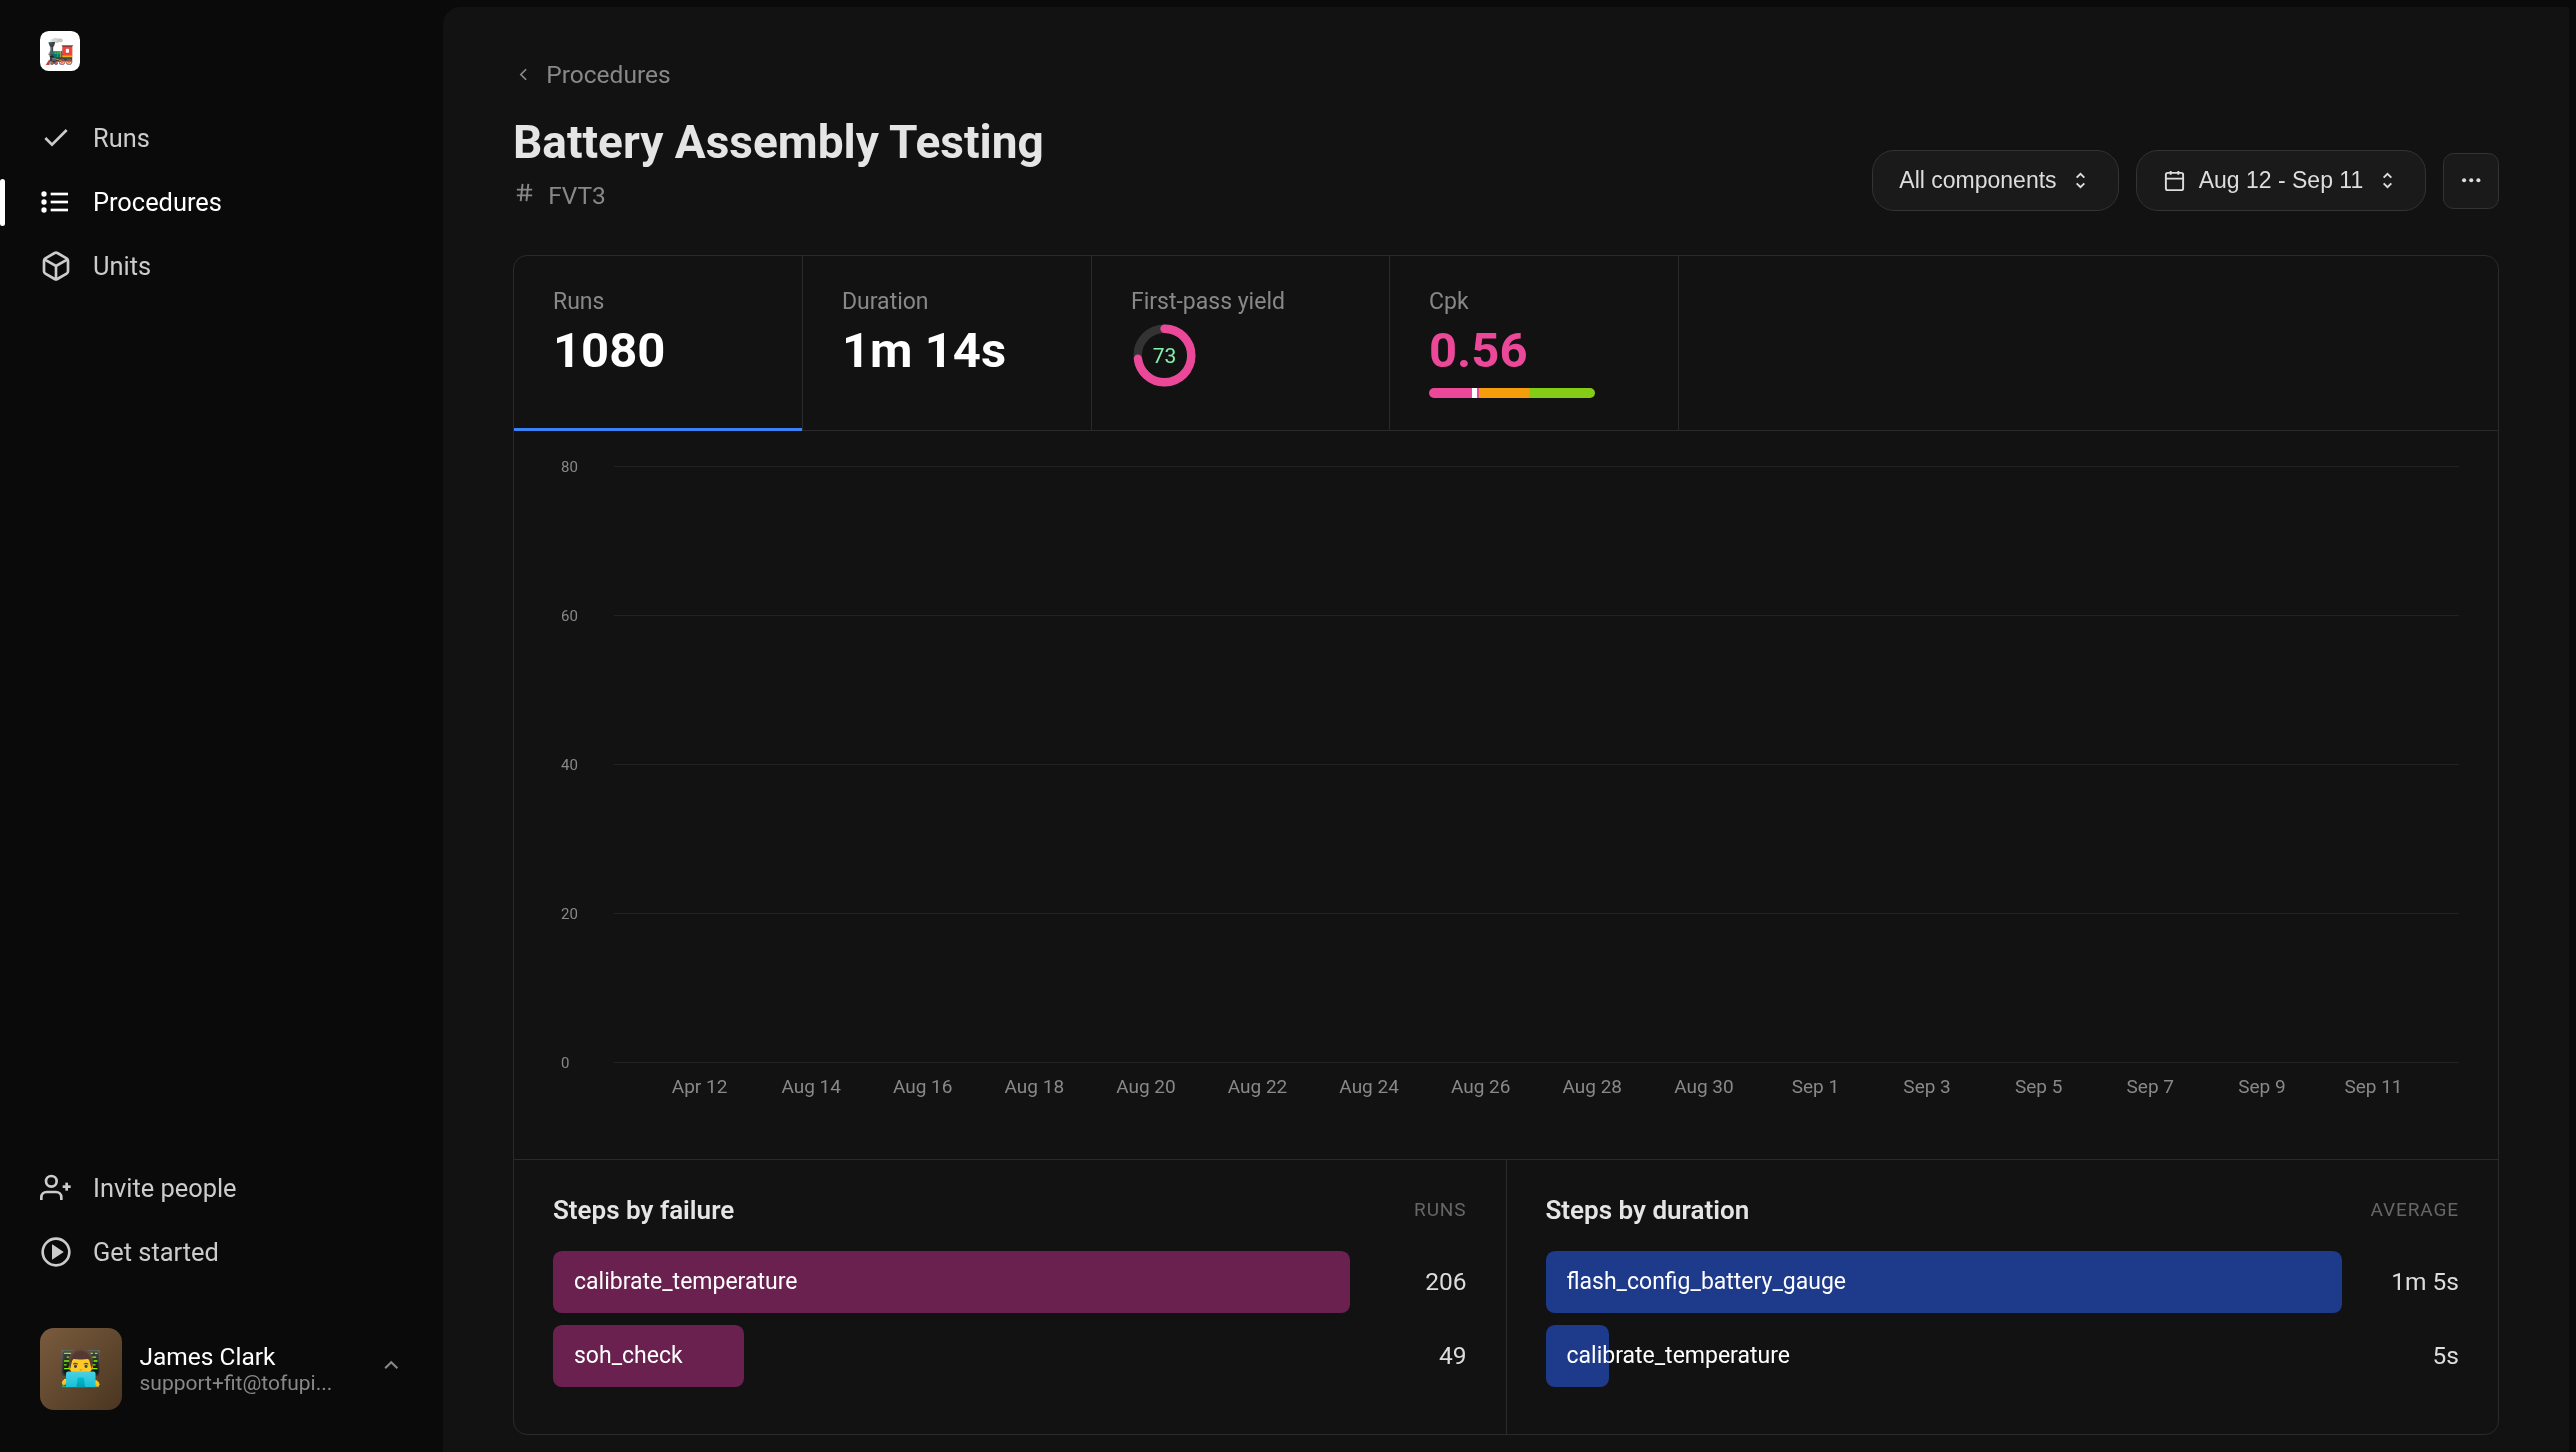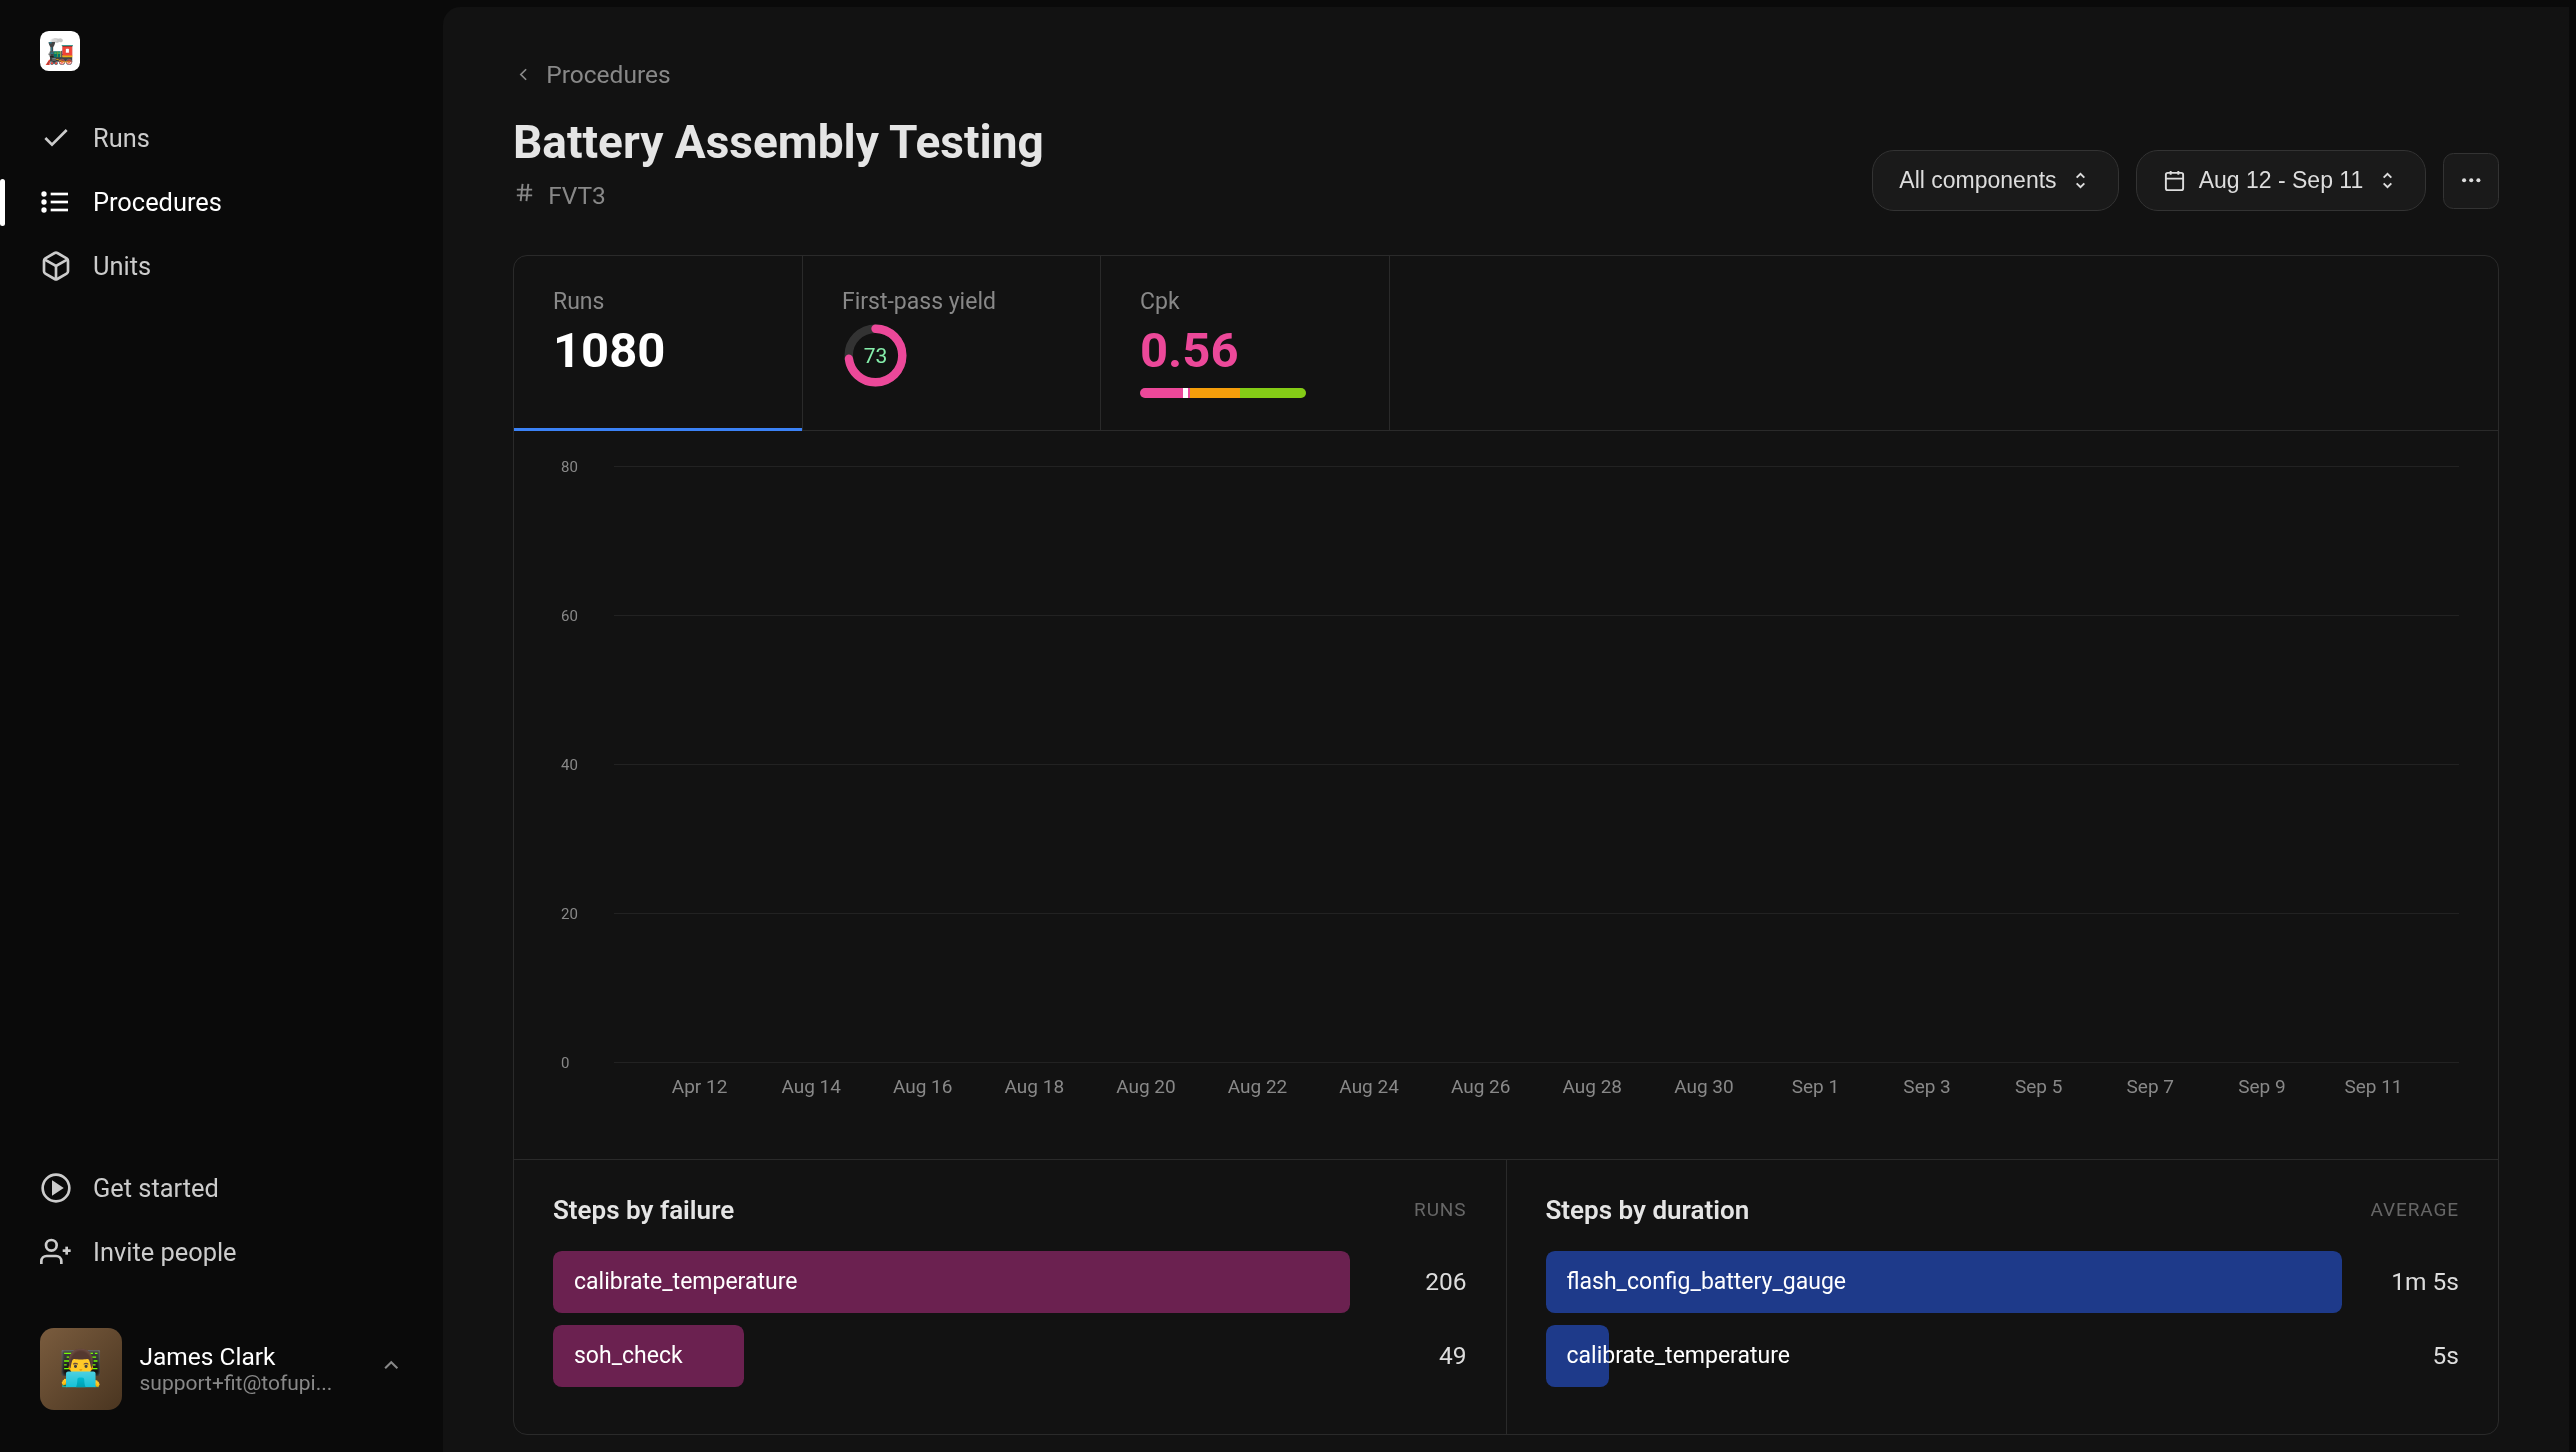--- a/index.html
+++ b/index.html
@@ -338,36 +338,36 @@
             </svg>
           </span>
           <span>Units</span>
         </div>
       </nav>
     <div class="sidebar-bottom">
       <nav class="nav" id="bottom-nav">
           <div class="nav-item">
             <span class="nav-icon">
               <svg viewBox="0 0 24 24">
-                <circle cx="12" cy="12" r="10"></circle>
-                <polygon points="10 8 16 12 10 16 10 8" fill="currentColor"></polygon>
-              </svg>
-            </span>
-            <span>Get started</span>
-          </div>
-          <div class="nav-item">
-            <span class="nav-icon">
-              <svg viewBox="0 0 24 24">
                 <path d="M16 21v-2a4 4 0 0 0-4-4H5a4 4 0 0 0-4 4v2"></path>
                 <circle cx="8.5" cy="7" r="4"></circle>
                 <line x1="20" y1="8" x2="20" y2="14"></line>
                 <line x1="17" y1="11" x2="23" y2="11"></line>
               </svg>
             </span>
             <span>Invite people</span>
+          </div>
+          <div class="nav-item">
+            <span class="nav-icon">
+              <svg viewBox="0 0 24 24">
+                <circle cx="12" cy="12" r="10"></circle>
+                <polygon points="10 8 16 12 10 16 10 8" fill="currentColor"></polygon>
+              </svg>
+            </span>
+            <span>Get started</span>
           </div>
         </nav>
       <div class="user-row">
         <div class="avatar">👨‍💻</div>
         <div class="user-meta">
           <div class="user-name">James Clark</div>
           <div class="user-email">support+fit@tofupi...</div>
         </div>
         <div class="chev">
           <svg viewBox="0 0 24 24" width="24.5" height="24.5" fill="none" stroke="currentColor" stroke-width="2">
@@ -429,20 +429,24 @@
               </svg>
           </button>
         </div>
       </div>
 
       <div class="stats-card">
         <div class="stats-row">
           <div class="stat selected">
             <div class="stat-label">Runs</div>
             <div class="stat-value">1080</div>
+          </div>
+          <div class="stat">
+            <div class="stat-label">Duration</div>
+            <div class="stat-value">1m 14s</div>
           </div>
           <div class="stat" style="width:298px">
             <div class="stat-label">First-pass yield</div>
             <div class="yield-circle">
               <svg viewBox="0 0 40 40">
                 <circle cx="20" cy="20" r="16" fill="none" stroke="#333" stroke-width="5"></circle>
                 <circle cx="20" cy="20" r="16" fill="none" stroke="#ec4899" stroke-width="5" stroke-dasharray="73 100" pathLength="100" stroke-linecap="round"></circle>
               </svg>
               <div class="yield-text">73</div>
             </div>

